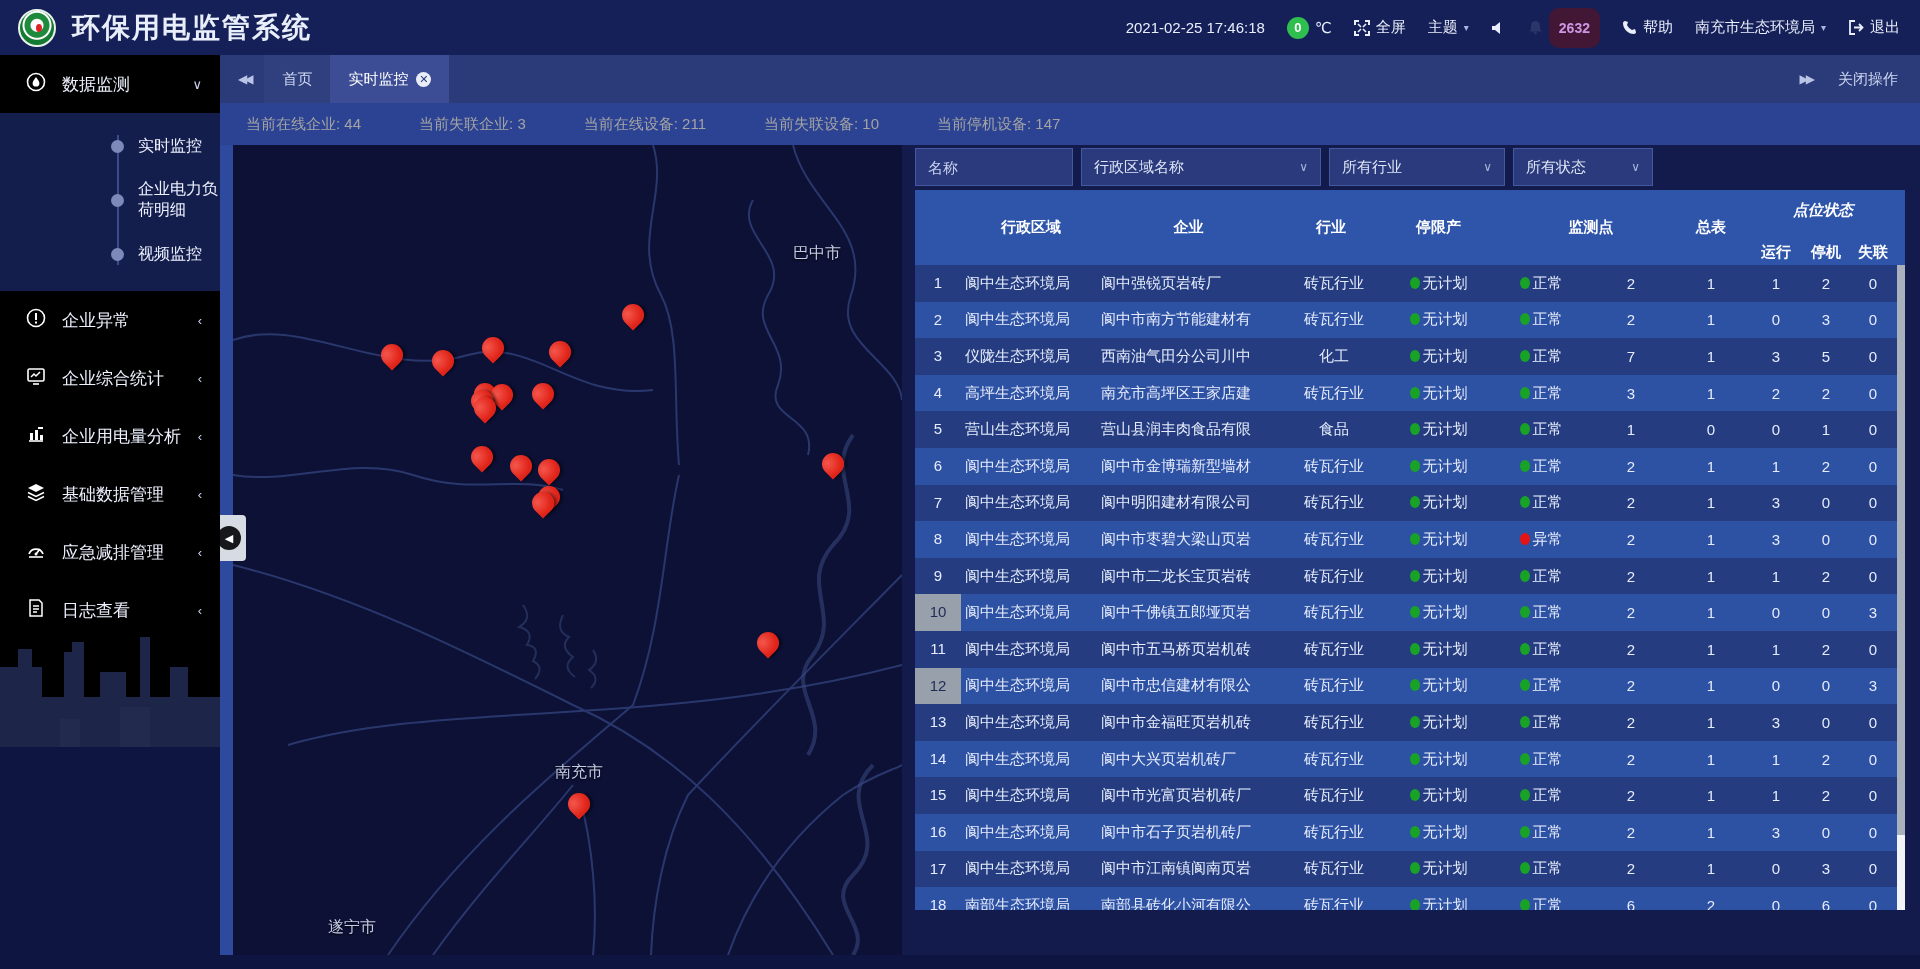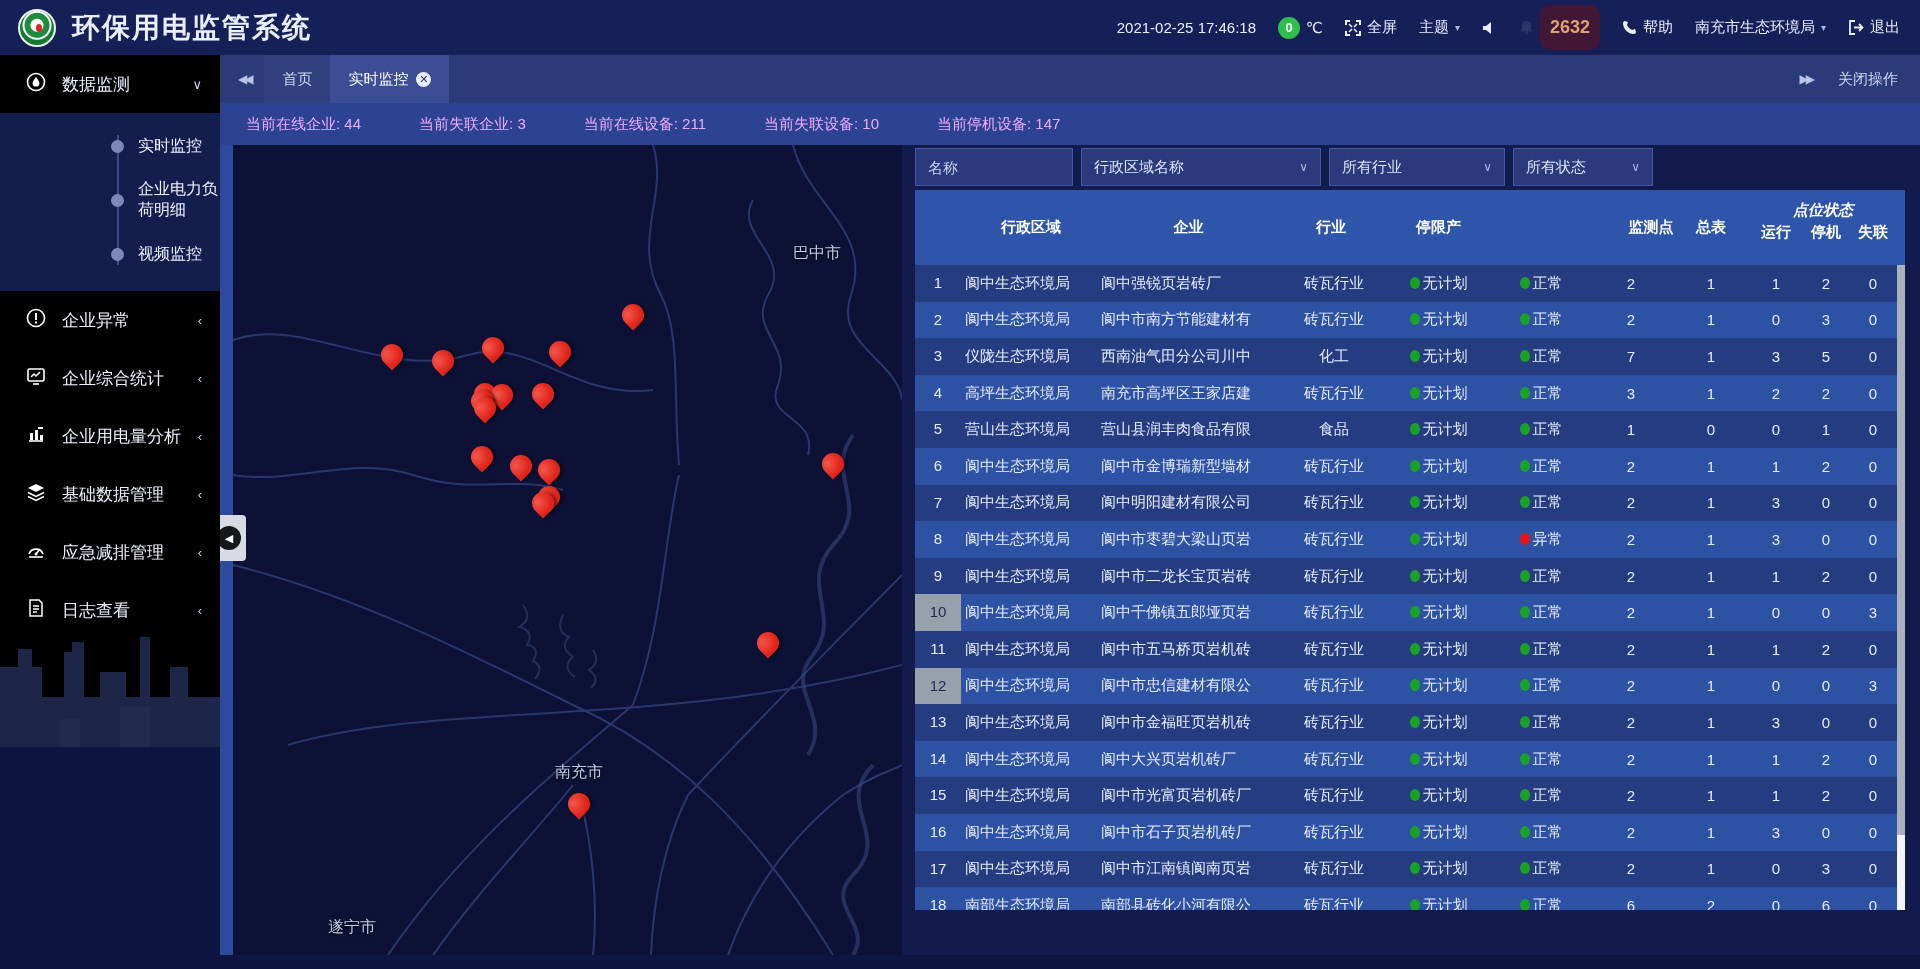--- a/index.html
+++ b/index.html
@@ -12,21 +12,21 @@
   #logo { width:38px; height:38px; border-radius:50%; margin-left:18px;
     background:radial-gradient(circle at 50% 42%, #ffffff 0 6px, #1d8a3c 7px 12px, #ffffff 13px 14px, #157a31 15px);
     border:2px solid #e8f2e8; position:relative; }
   #logo::after{ content:""; position:absolute; left:16px; top:13px; width:6px; height:8px; border-radius:50%; background:#d8262b; }
   #app-title { font-size:28px; font-weight:bold; letter-spacing:2px; margin-left:16px; }
   #header-right { margin-left:auto; display:flex; align-items:center; gap:22px; padding-right:20px; font-size:15px; }
   #temp-badge { width:22px; height:22px; border-radius:50%; background:#2fbf4f; color:#fff; font-size:13px;
     display:inline-flex; align-items:center; justify-content:center; font-weight:bold; }
   .hitem { display:flex; align-items:center; gap:6px; white-space:nowrap; }
   .caret-down { font-size:10px; color:#aab6dd; }
-  #bell-badge { background:#4a1630; color:#fdba74; border-radius:10px; padding:12px 10px; font-size:18px; font-weight:bold; opacity:.85; }
+  #bell-badge { background:#4a1630; color:#f0abfc; border-radius:10px; padding:12px 10px; font-size:14px; font-weight:bold; opacity:.85; }
   svg.ic { display:block; }
 
   
   #sidebar { position:absolute; left:0; top:55px; width:220px; height:692px; background:#000000; color:#eef2ff; z-index:20; }
   .side-item { height:58px; display:flex; align-items:center; padding:0 18px 0 26px; font-size:17px; cursor:pointer; }
   .side-item .lbl { margin-left:16px; }
   .side-item .chev { margin-left:auto; font-size:13px; color:#cdd6f2; }
   #submenu { background:#141e4d; padding:6px 0 10px 0; position:relative; }
   #submenu::before { content:""; position:absolute; left:117px; top:22px; bottom:26px; width:2px; background:#3c4b8d; }
   .sub-item { height:54px; display:flex; align-items:center; padding-left:138px; font-size:16px; position:relative; cursor:pointer; }
@@ -38,21 +38,21 @@
     display:flex; align-items:center; color:#cdd6f0; z-index:10; }
   #tab-collapse { margin:0 14px 0 18px; color:#b9c4e6; font-size:12px; letter-spacing:-3px; cursor:pointer; }
   .tab { height:48px; display:flex; align-items:center; padding:0 18px; font-size:15px; cursor:pointer; background:#30407f; }
   .tab.active { background:#3c4d95; color:#fff; }
   .tab .close { margin-left:8px; width:15px; height:15px; background:#e9edf7; color:#2b3b7a; border-radius:50%;
     font-size:11px; line-height:15px; text-align:center; font-weight:bold; }
   #tabbar-right { margin-left:auto; display:flex; align-items:center; gap:26px; padding-right:22px; font-size:15px; }
 
   
   #statsbar { position:absolute; left:220px; top:103px; width:1700px; height:42px; background:#2c4394;
-    display:flex; align-items:center; gap:58px; padding-left:26px; color:#f0abfc; font-size:15px; z-index:10; }
+    display:flex; align-items:center; gap:58px; padding-left:26px; color:#a3a3a3; font-size:15px; z-index:10; }
   .stat { white-space:nowrap; }
 
   
   #content { position:absolute; left:220px; top:145px; width:1700px; height:824px; background:#121b4c; }
   #left-strip { position:absolute; left:0; top:-42px; width:13px; height:866px; background:#2e4a9e; }
 
   
   #map { position:absolute; left:13px; top:0; width:669px; height:810px; background:#0d1136; overflow:hidden; }
   .city-label { position:absolute; color:#c3cce6; font-size:16px; text-shadow:0 1px 2px #000; }
   .pin { position:absolute; width:22px; height:22px; background:radial-gradient(circle at 35% 30%, #f4564c, #e02318 65%);
@@ -70,21 +70,21 @@
   #f-name { width:158px; }
   #f-region { width:240px; }
   #f-industry { width:176px; }
   #f-status { width:140px; }
   input.flt { background:transparent; border:none; outline:none; color:#dde4f6; font-size:15px; width:100%; }
   input.flt::placeholder { color:#c8d2ee; opacity:1; }
 
   #tablewrap { position:absolute; left:0; top:45px; width:990px; height:720px; background:#2c4394; overflow:hidden; }
   #thead { height:75px; background:#2f55ab; color:#fff; position:relative; font-size:15px; font-weight:bold; }
   .hcell { position:absolute; top:0; height:75px; display:flex; align-items:center; justify-content:center; }
-  .hcell.sub { top:28px; height:28px; }
+  .hcell.sub { top:48px; height:28px; }
   .hcell.grp { top:8px; height:24px; font-style:italic; }
   #tbody { position:absolute; top:75px; left:0; width:990px; height:645px; overflow:hidden; }
   .trow { height:36.6px; display:flex; align-items:center; color:#e6ecfc; font-size:15px; }
   .trow:nth-child(odd) { background:#253d80; }
   .trow:nth-child(even) { background:#2d51a3; }
   .tc { text-align:center; overflow:hidden; white-space:nowrap; flex:none; }
   .c-idx{ width:46px; height:36.6px; line-height:36.6px; }
   .c-idx.hl { background:#98a0ac; color:#1e2b56; }
   .c-org{ width:140px; text-align:left; padding-left:4px;}
   .c-com{ width:175px; text-align:left;}
@@ -380,21 +380,21 @@
         <span class="sel-caret">∨</span>
       </div>
     </div>
 
     <div id="tablewrap">
       <div id="thead">
         <div class="hcell" style="left:46px;width:140px;">行政区域</div>
         <div class="hcell" style="left:186px;width:175px;">企业</div>
         <div class="hcell" style="left:361px;width:110px;">行业</div>
         <div class="hcell" style="left:471px;width:105px;">停限产</div>
-        <div class="hcell" style="left:696px;width:80px;text-align:center;">监测点</div>
+        <div class="hcell" style="left:636px;width:80px;text-align:center;">监测点</div>
         <div class="hcell" style="left:756px;width:80px;">总表</div>
         <div class="hcell grp" style="left:836px;width:144px;">点位状态</div>
         <div class="hcell sub" style="left:836px;width:50px;">运行</div>
         <div class="hcell sub" style="left:886px;width:50px;">停机</div>
         <div class="hcell sub" style="left:936px;width:44px;">失联</div>
       </div>
       <div id="tbody">
           <div class="trow">
     <div class="tc c-idx">1</div>
     <div class="tc c-org">阆中生态环境局</div>

